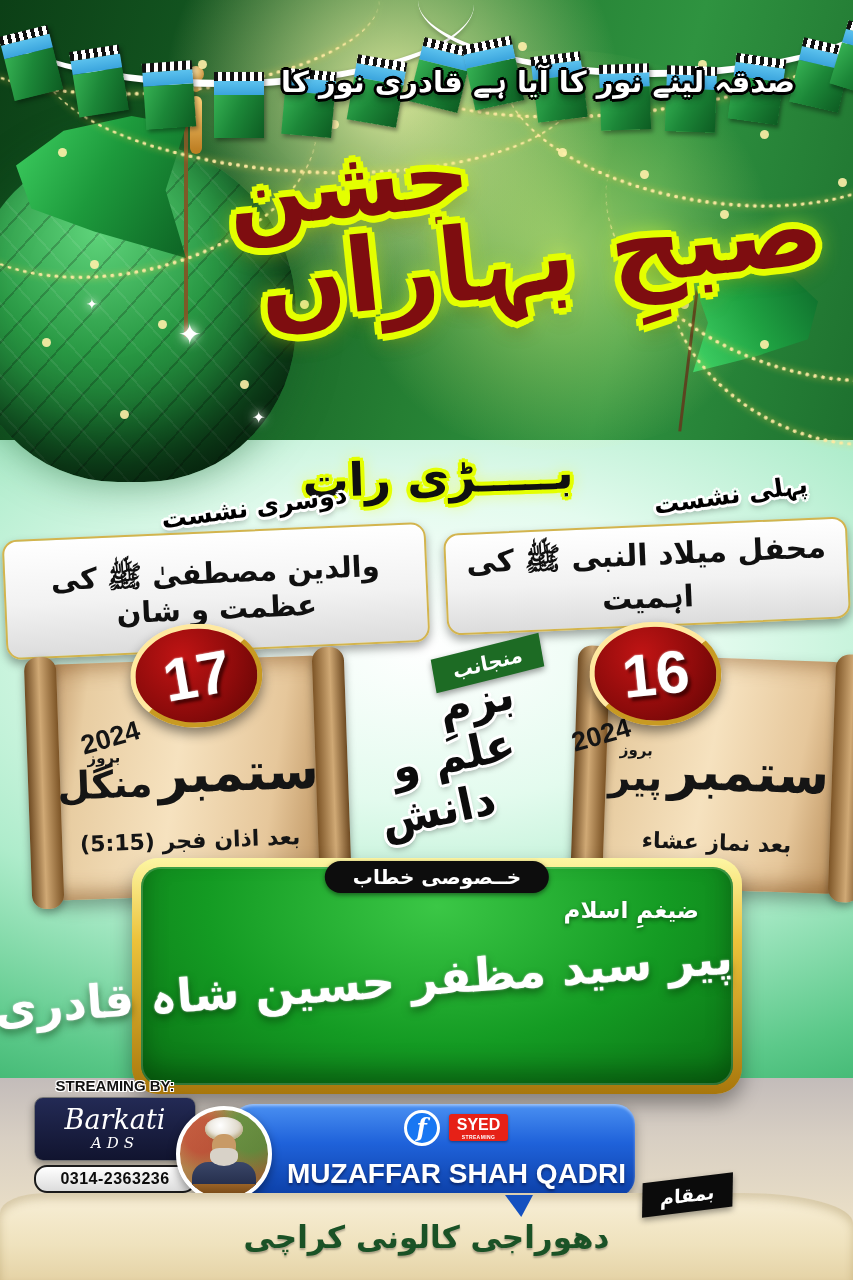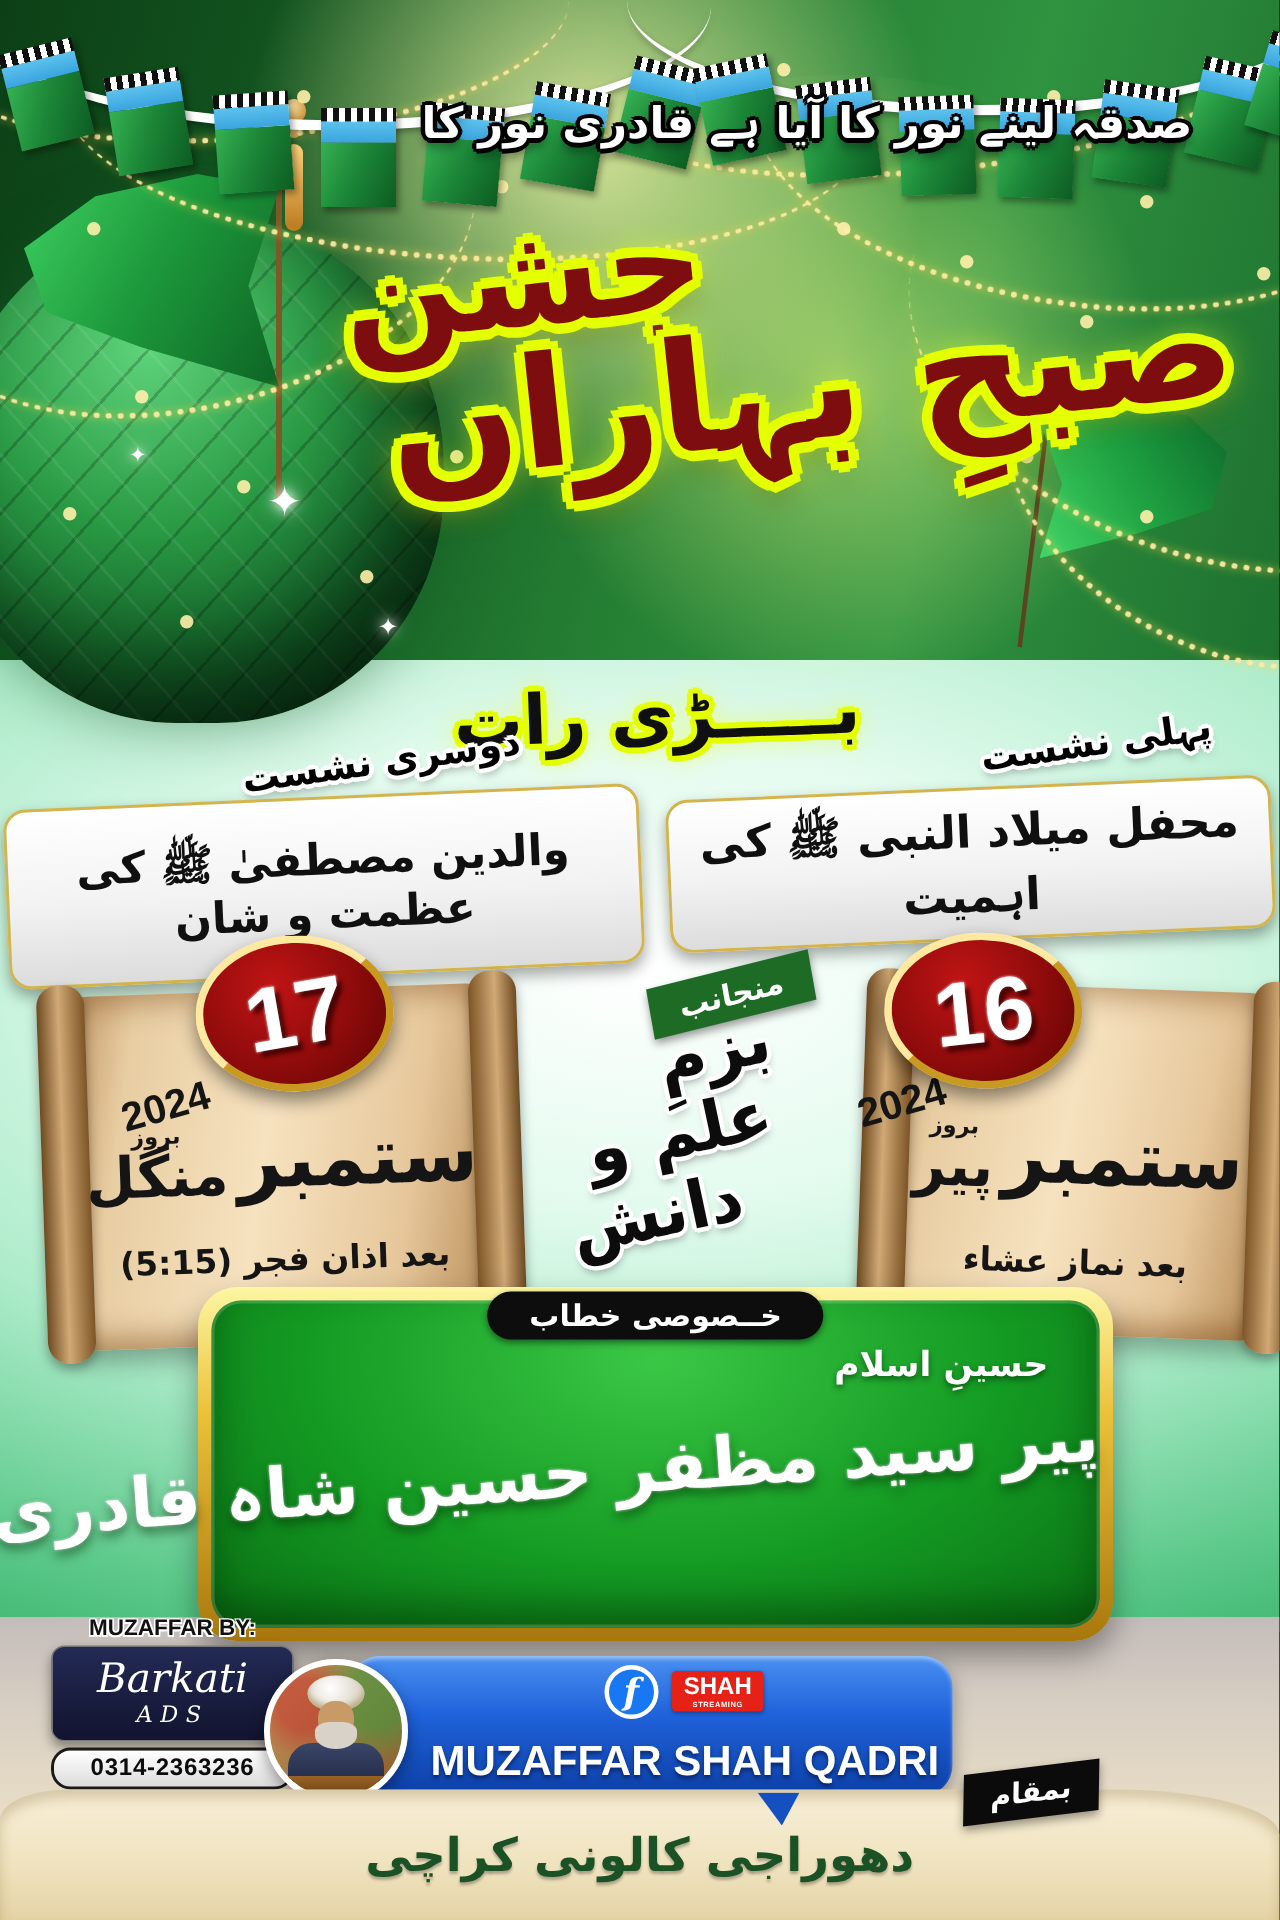--- a/index.html
+++ b/index.html
@@ -312,47 +312,47 @@
     <div class="lines u">
       <div class="l1 ow">بزمِ</div>
       <div class="l2 ow">علم و</div>
       <div class="l3 ow">دانش</div>
     </div>
   </div>
 
   <div class="banner">
     <div class="banner-in">
       <div class="pill u">خــصوصی خطاب</div>
-      <div class="honor u">حسینِ اسلام</div>
+      <div class="honor u">ضیغمِ اسلام</div>
       <div class="sname u">پیر سید مظفر حسین شاہ قادری</div>
     </div>
   </div>
 
   <div class="designed">
-    <div class="lbl en">MUZAFFAR BY:</div>
+    <div class="lbl en">STREAMING BY:</div>
     <div class="navy">
       <div class="brand">Barkati</div>
       <div class="brand-sub">ADS</div>
     </div>
     <div class="phone">0314-2363236</div>
     <div class="refl">0314-2363236</div>
   </div>
 
   <div class="photo">
     <div class="ph-body"></div>
     <div class="ph-turban"></div>
     <div class="ph-face"></div>
     <div class="ph-beard"></div>
     <div class="ph-desk"></div>
   </div>
 
   <div class="ribbon">
     <div class="r1">
       <span class="fb">f</span>
-      <span class="live"><span>SHAH</span><small>STREAMING</small></span>
+      <span class="live"><span>SYED</span><small>STREAMING</small></span>
     </div>
     <div class="n2">MUZAFFAR SHAH QADRI</div>
   </div>
   <div class="ribbon-tail"></div>
 
   <div class="venue-badge u">بمقام</div>
   <div class="strip">
     <div class="vrow u">
       <span class="addr">دھوراجی کالونی کراچی</span>
     </div>

